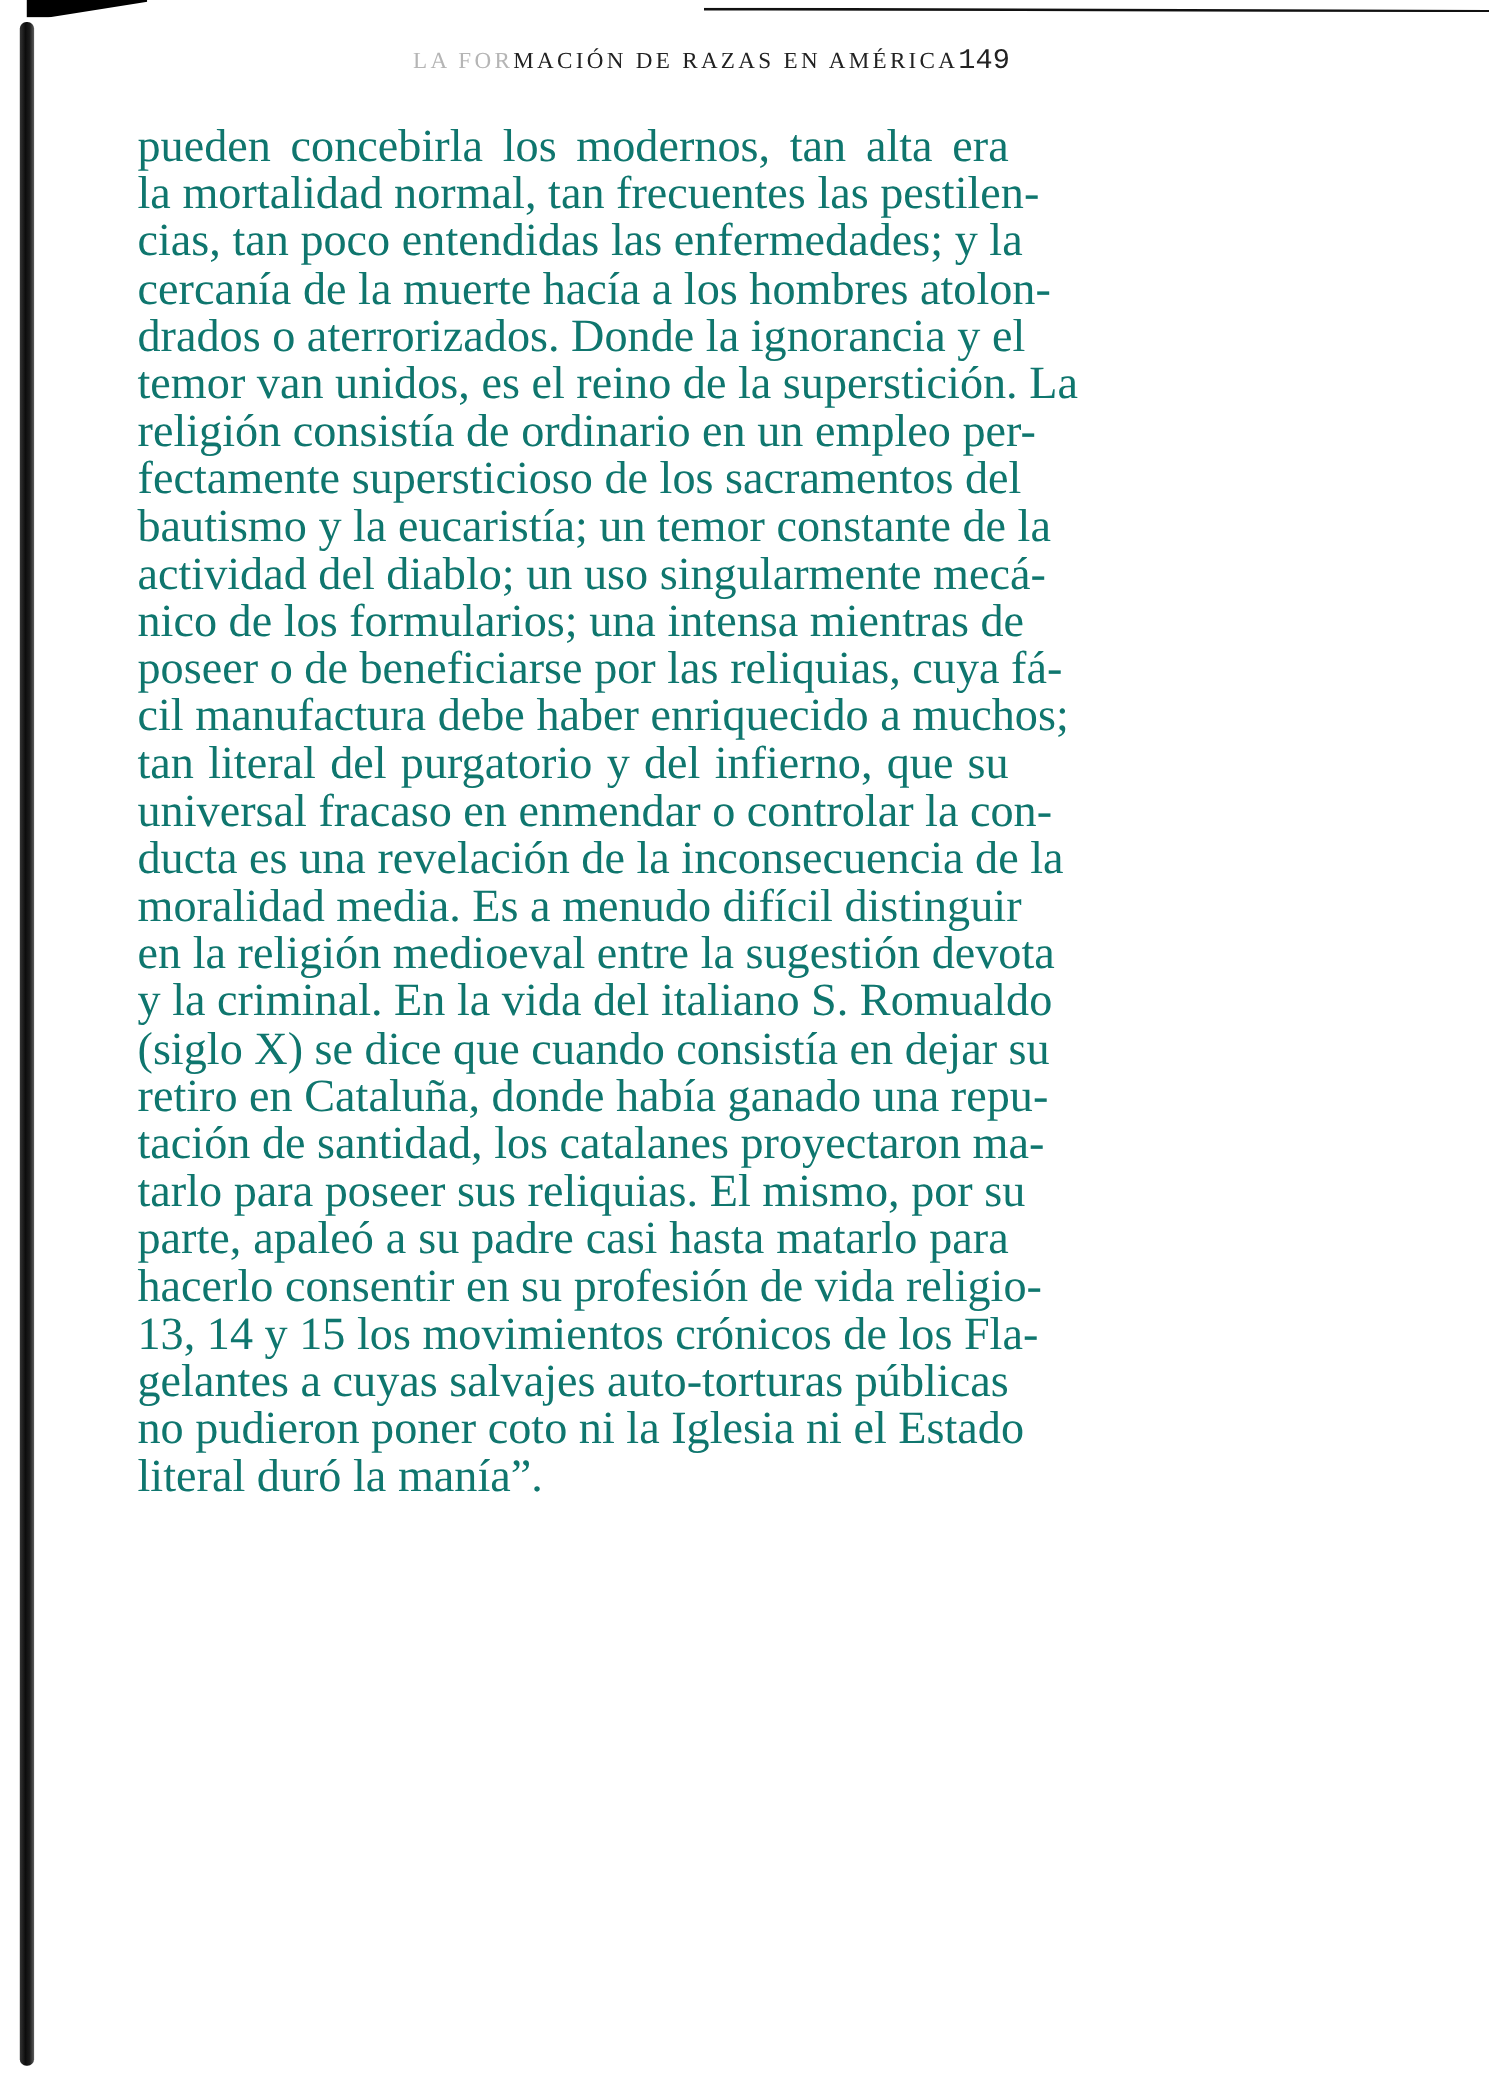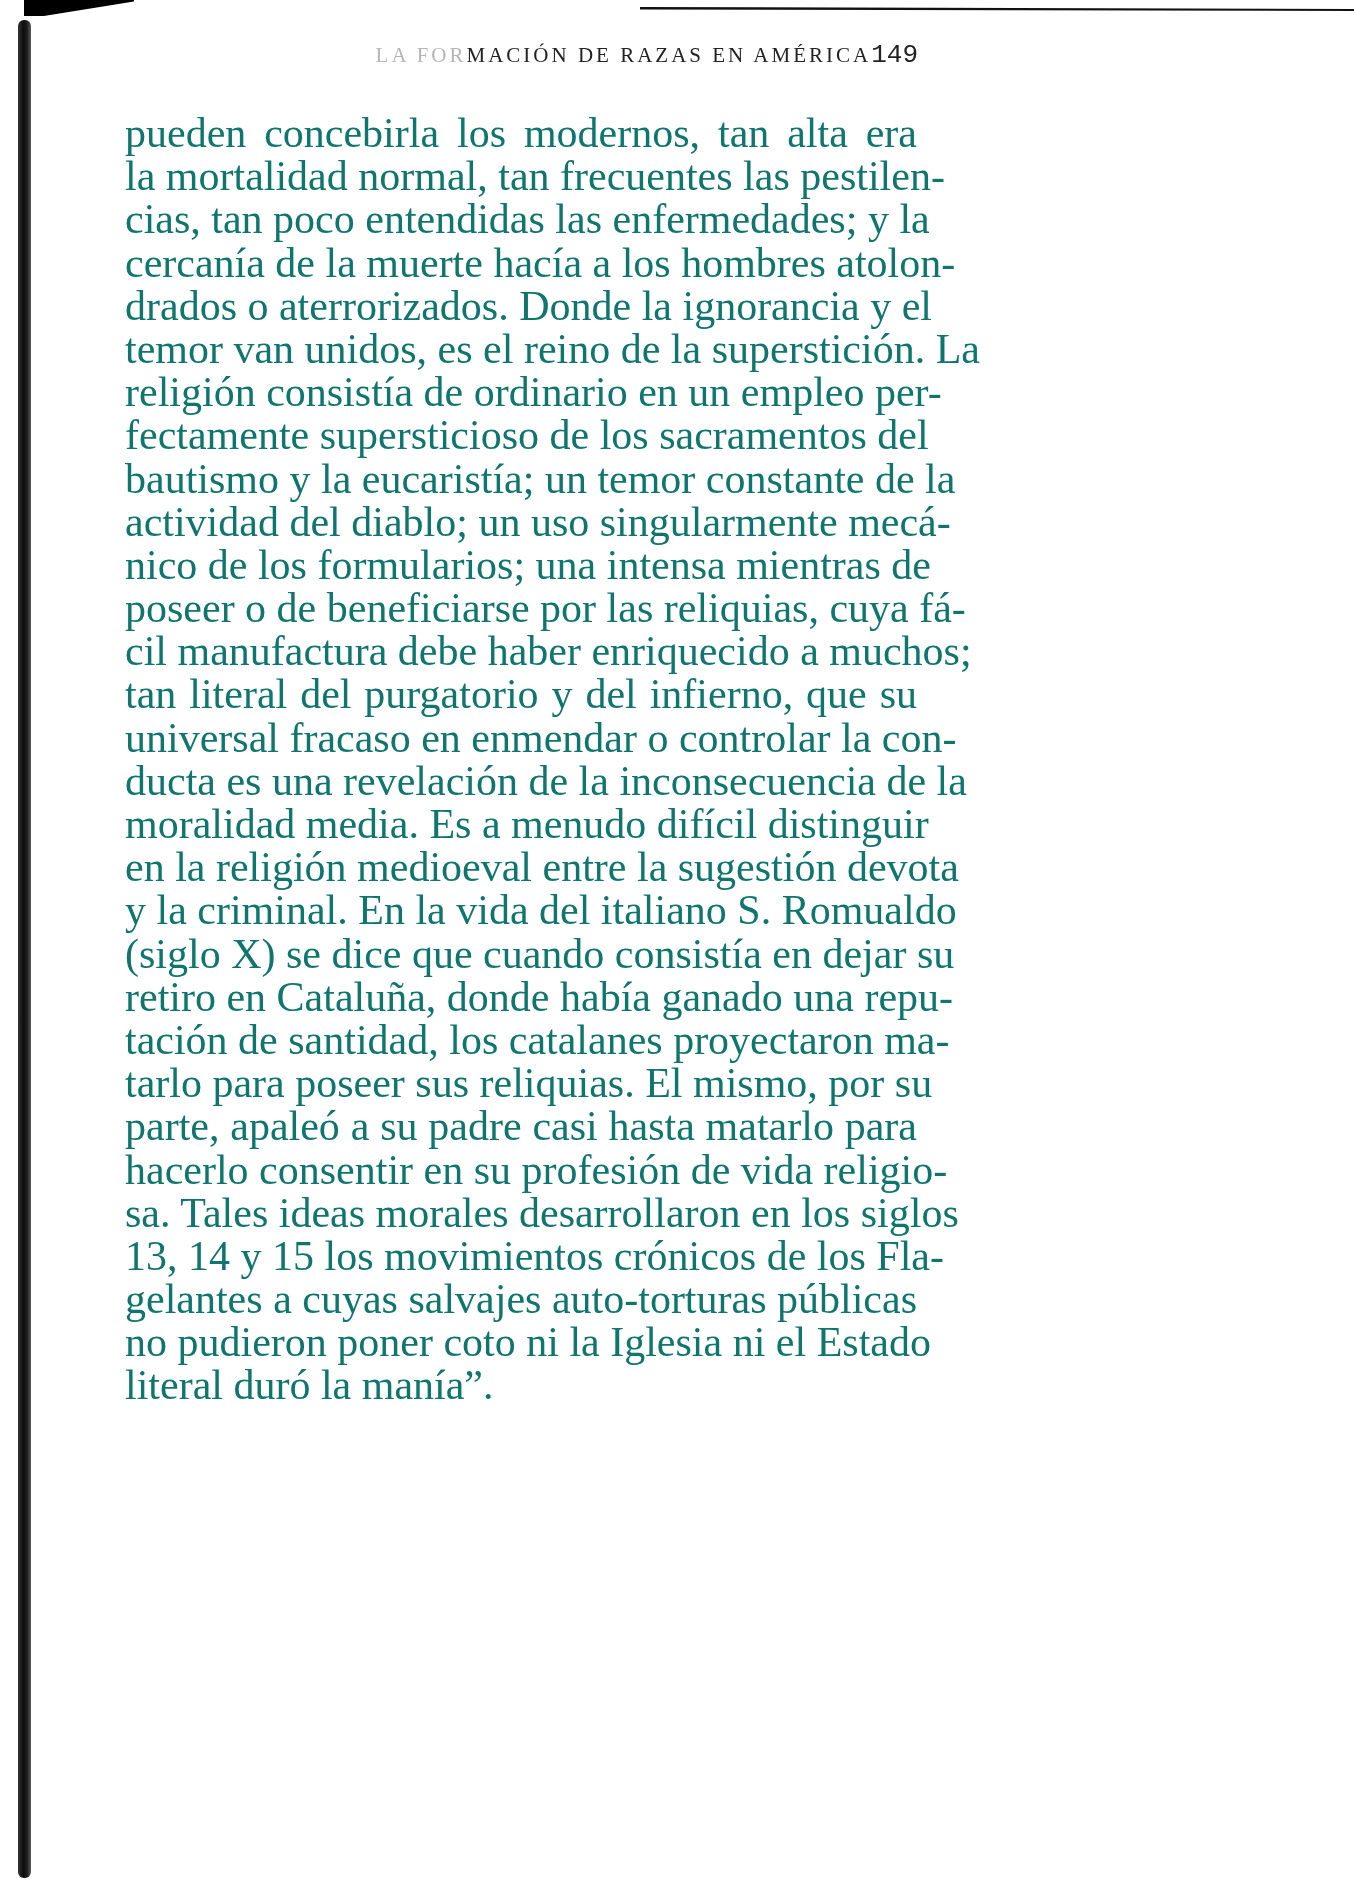--- a/index.html
+++ b/index.html
@@ -122,18 +122,17 @@
   <span class="line">ducta es una revelación de la inconsecuencia de la</span>
   <span class="line">moralidad media. Es a menudo difícil distinguir</span>
   <span class="line">en la religión medioeval entre la sugestión devota</span>
   <span class="line">y la criminal. En la vida del italiano S. Romualdo</span>
   <span class="line">(siglo X) se dice que cuando consistía en dejar su</span>
   <span class="line">retiro en Cataluña, donde había ganado una repu-</span>
   <span class="line">tación de santidad, los catalanes proyectaron ma-</span>
   <span class="line">tarlo para poseer sus reliquias. El mismo, por su</span>
   <span class="line">parte, apaleó a su padre casi hasta matarlo para</span>
   <span class="line">hacerlo consentir en su profesión de vida religio-</span>
-  <span class="line">sa. Tales ideas morales desarrollaron en los siglos</span>
   <span class="line">13, 14 y 15 los movimientos crónicos de los Fla-</span>
   <span class="line">gelantes a cuyas salvajes auto-torturas públicas</span>
   <span class="line">no pudieron poner coto ni la Iglesia ni el Estado</span>
   <span class="line last">literal duró la manía”.</span>
 </p>
 
 </body></html>

